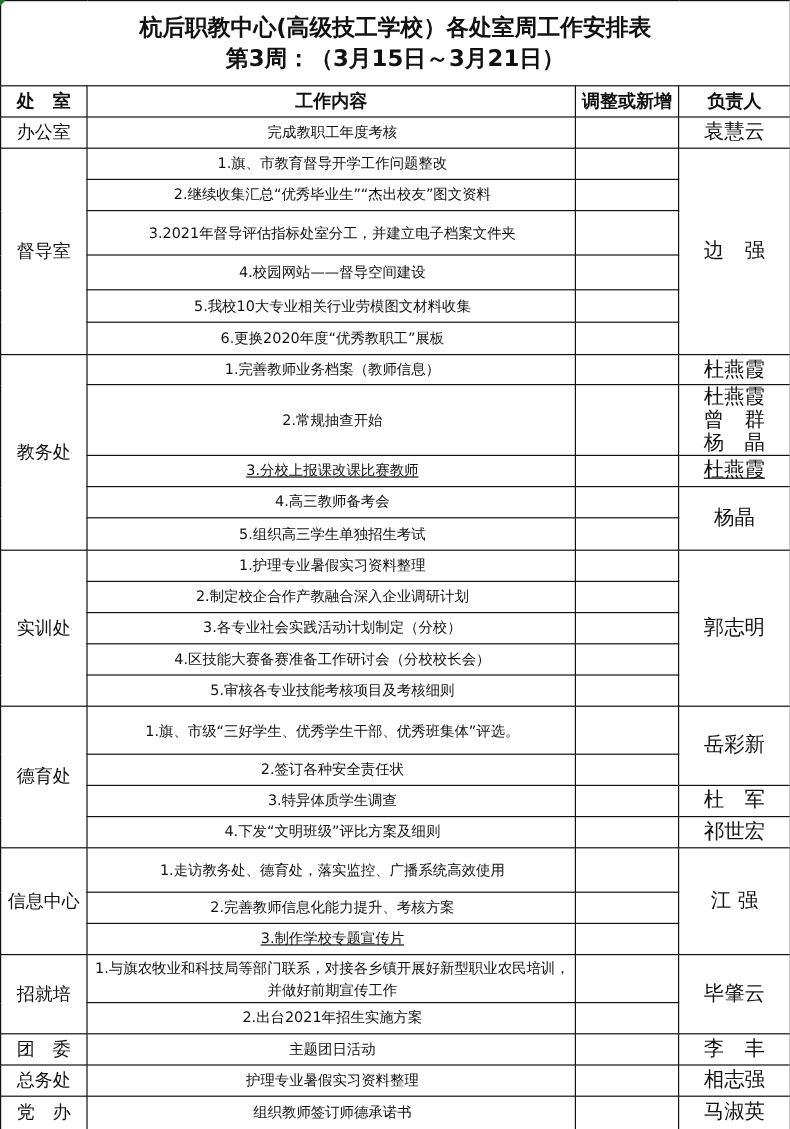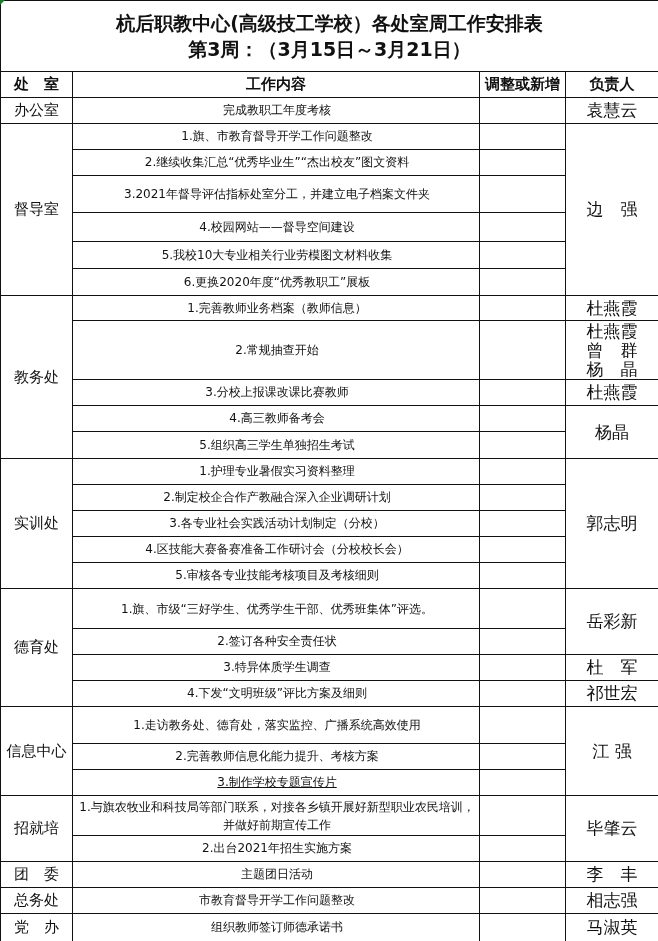--- a/index.html
+++ b/index.html
@@ -79,21 +79,21 @@
           <td class="adj"></td>
           <td class="person" rowspan="1">杜燕霞</td>
         </tr>
         <tr style="height: 59px;">
           <td class="task">2.常规抽查开始</td>
           <td class="adj"></td>
           <td class="person" rowspan="1">杜燕霞
 曾　群
 杨　晶</td>
         </tr>
-        <tr style="height: 26px;">
+        <tr style="height: 26px; text-decoration: underline;">
           <td class="task">3.分校上报课改课比赛教师</td>
           <td class="adj"></td>
           <td class="person" rowspan="1">杜燕霞</td>
         </tr>
         <tr style="height: 26px; padding-left: 36px;">
           <td class="task">4.高三教师备考会</td>
           <td class="adj"></td>
           <td class="person" rowspan="2">杨晶</td>
         </tr>
         <tr style="height: 27px;">
@@ -167,21 +167,21 @@
           <td class="adj"></td>
         </tr>
         <tr style="height: 26px;">
           <td class="dept" rowspan="1">团　委</td>
           <td class="task">主题团日活动</td>
           <td class="adj"></td>
           <td class="person" rowspan="1">李　丰</td>
         </tr>
         <tr style="height: 26px;">
           <td class="dept" rowspan="1">总务处</td>
-          <td class="task">市教育督导开学工作问题整改</td>
+          <td class="task">护理专业暑假实习资料整理</td>
           <td class="adj"></td>
           <td class="person" rowspan="1">相志强</td>
         </tr>
         <tr style="height: 28px;">
           <td class="dept" rowspan="1">党　办</td>
           <td class="task">组织教师签订师德承诺书</td>
           <td class="adj"></td>
           <td class="person" rowspan="1">马淑英</td>
         </tr>
       </tbody>

